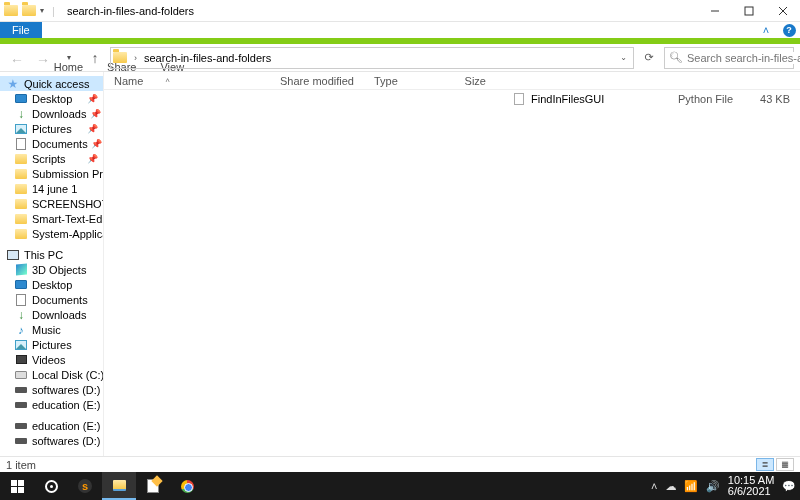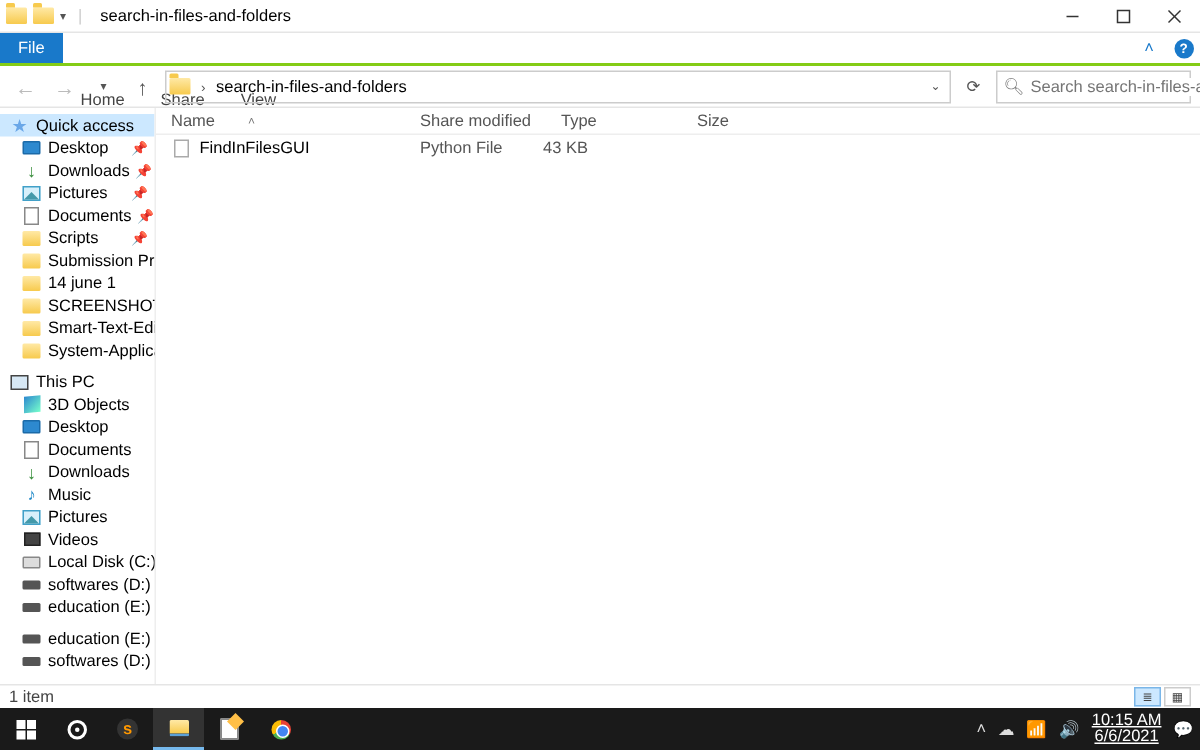--- a/index.html
+++ b/index.html
@@ -7,21 +7,21 @@
   .titlebar { height: 22px; display: flex; align-items: center; background: #fff; border-bottom: 1px solid #e5e5e5; }
   .titlebar .tb-left { display: flex; align-items: center; gap: 4px; padding-left: 4px; }
   .titlebar .tb-title { margin-left: 4px; }
   .titlebar .tb-right { margin-left: auto; display: flex; }
   .win-btn { width: 34px; height: 22px; display: flex; align-items: center; justify-content: center; }
   .folder-icon { width: 14px; height: 11px; background: linear-gradient(#ffe9a6,#f7ca4d); border-radius: 1px; position: relative; }
   .folder-icon::before { content: ""; position: absolute; top:-3px; left:0; width:6px; height:3px; background:#f7ca4d; border-radius:1px 1px 0 0; }
   .qat-down { font-size: 8px; color:#555; }
   .pipe { color:#ccc; margin: 0 4px; }
 
-  .ribbon { height: 22px; display: flex; align-items: stretch; border-bottom: 2px solid #84cc16; }
+  .ribbon { height: 22px; display: flex; align-items: stretch; border-bottom: 6px solid #84cc16; }
   .ribbon .file-tab { background: #1979ca; color: #fff; padding: 3px 12px; display:flex; align-items:center; }
   .ribbon .tab { padding: 3px 12px; display:flex; align-items:center; color:#444;margin-top:42px; }
   .ribbon .chevron-up { margin-left:auto; width:24px; display:flex; align-items:center; justify-content:center; color:#1979ca; }
   .ribbon .help { width:22px; display:flex; align-items:center; justify-content:center; }
   .help-circle { width:13px; height:13px; border-radius:50%; background:#1979ca; color:#fff; font-size:9px; display:flex; align-items:center; justify-content:center; font-weight:bold; }
 
   .navrow { height: 28px; display:flex; align-items:center; padding: 0 6px; gap:4px; border-bottom:1px solid #e5e5e5; }
   .nav-btn { width:22px; height:22px; display:flex; align-items:center; justify-content:center; color:#bbb; }
   .nav-btn.active { color:#555; }
   .arrow { font-size:14px; }
@@ -58,39 +58,39 @@
   .i-py   { width:10px; height:12px; border:1px solid #aaa; background:#fff; position:relative; }
 
   .content { flex:1; }
   .col-headers { display:flex; border-bottom:1px solid #eee; color:#555; height:18px; align-items:center; }
   .col { padding-left:10px; }
   .col-name { width:166px; display:flex; align-items:center; gap:22px;}
   .col-sort { font-size:8px; color:#777; }
   .col-date { width:94px; }
   .col-type { width:72px; }
   .col-size { width:60px; text-align:right; padding-right:10px; padding-left:0;}
-  .row { display:flex; height:17px; align-items:center; }
+  .row { display:flex; height:17px; align-items:center;justify-content:flex-end; }
   .row .fname { display:flex; align-items:center; gap:5px; width:166px; padding-left:10px;}
   .row .fdate { width:94px; padding-left:10px; color:#555;}
   .row .ftype { width:72px; padding-left:10px; color:#555;}
   .row .fsize { width:60px; text-align:right; padding-right:10px; color:#555;}
 
   .status { height:16px; border-top:1px solid #e5e5e5; display:flex; align-items:center; padding:0 6px; font-size:11px; color:#444; }
   .status .views { margin-left:auto; display:flex; gap:2px; }
   .view-btn { width:18px; height:13px; border:1px solid #ccc; display:flex; align-items:center; justify-content:center; font-size:8px; }
   .view-btn.active { background:#cce8ff; border-color:#7ab6e8; }
 
   .taskbar { position:absolute; bottom:0; left:0; right:0; height:28px; background:#1a1a1a; display:flex; align-items:center; color:#fff; }
   .tb-icons { display:flex; align-items:center; height:100%; }
   .tb-icon { width:34px; height:28px; display:flex; align-items:center; justify-content:center; }
   .tb-icon.active { background:#333; border-bottom:2px solid #76b9ed; }
   .win-logo { display:grid; grid-template-columns:6px 6px; grid-template-rows:6px 6px; gap:1px; }
   .win-logo span { background:#fff; }
   .tray { margin-left:auto; display:flex; align-items:center; gap:8px; padding-right:4px; font-size:10px; }
-  .tray .clock { text-align:center; line-height:11px;text-decoration:underline; }
+  .tray .clock { text-align:left; line-height:11px; }
   .tray-i { color:#ddd; font-size:11px; }
   .chrome { width:13px; height:13px; border-radius:50%; background:conic-gradient(#ea4335 0 120deg,#4caf50 120deg 240deg,#fbbc05 240deg 360deg); position:relative;}
   .chrome::after{content:"";position:absolute;top:3px;left:3px;width:7px;height:7px;background:#4285f4;border-radius:50%;border:1px solid #fff;}
   .cortana { width:13px;height:13px;border:2px solid #fff; border-radius:50%;}
   .cortana::after {content:"";display:block;width:3px;height:3px;background:#fff;border-radius:50%;margin:3px auto 0;}
   .notep { width:12px;height:14px;background:#fff;border:1px solid #888;position:relative;}
   .notep::after{content:"";position:absolute;top:-3px;right:-3px;width:8px;height:8px;background:#ffbf47;transform:rotate(45deg);}
   .subl{ width:14px;height:14px;border-radius:50%;background:#333;display:flex;align-items:center;justify-content:center;color:#ff9800;font-size:11px;font-weight:bold;}
   .fex { width:13px;height:11px;background:linear-gradient(#ffe9a6,#f7ca4d);border-radius:1px;position:relative;border-bottom:2px solid #5aa0d8;}
   

